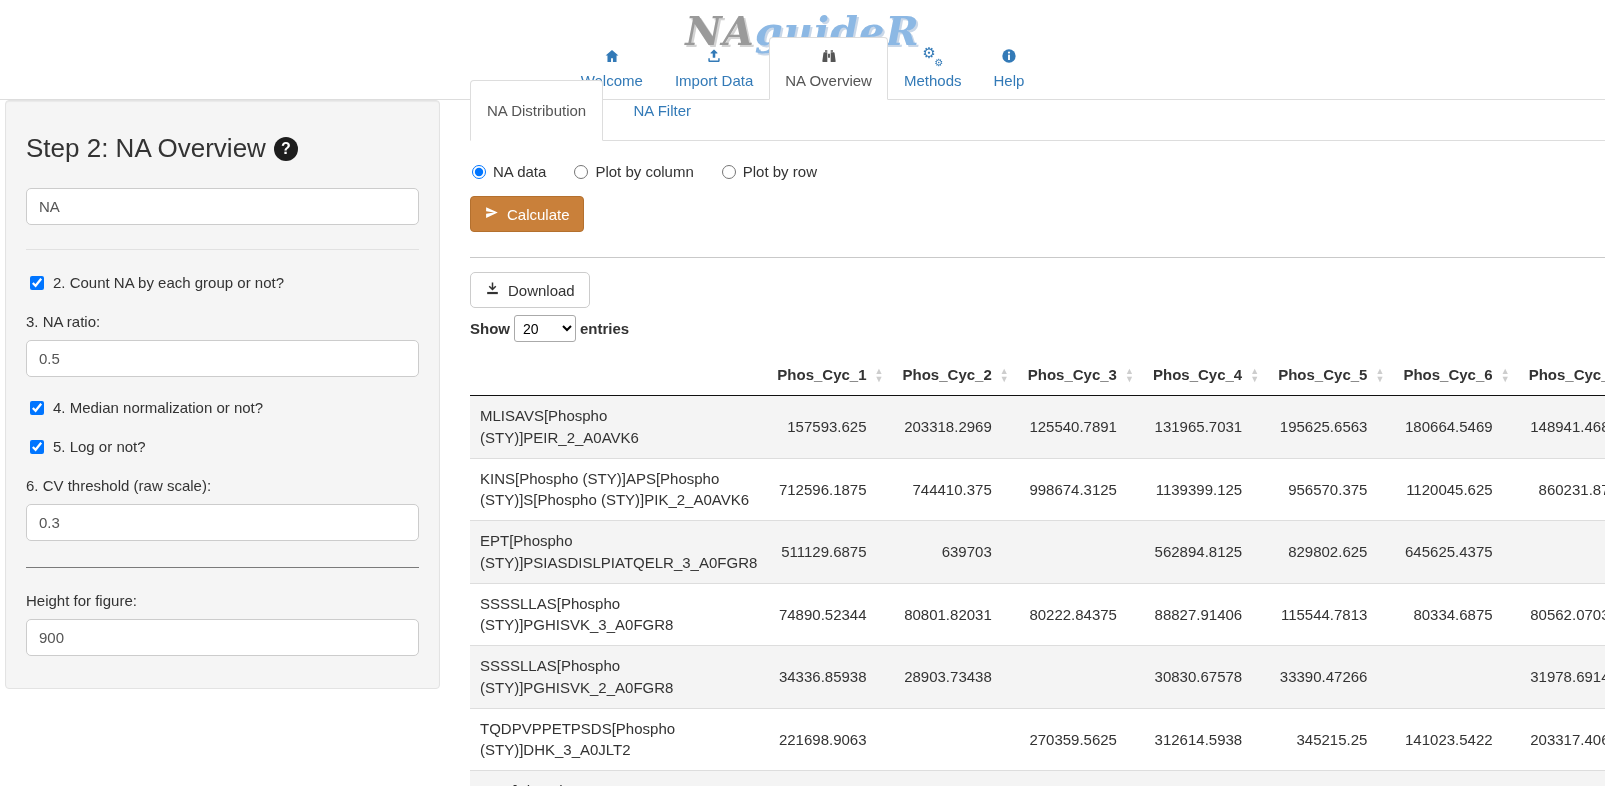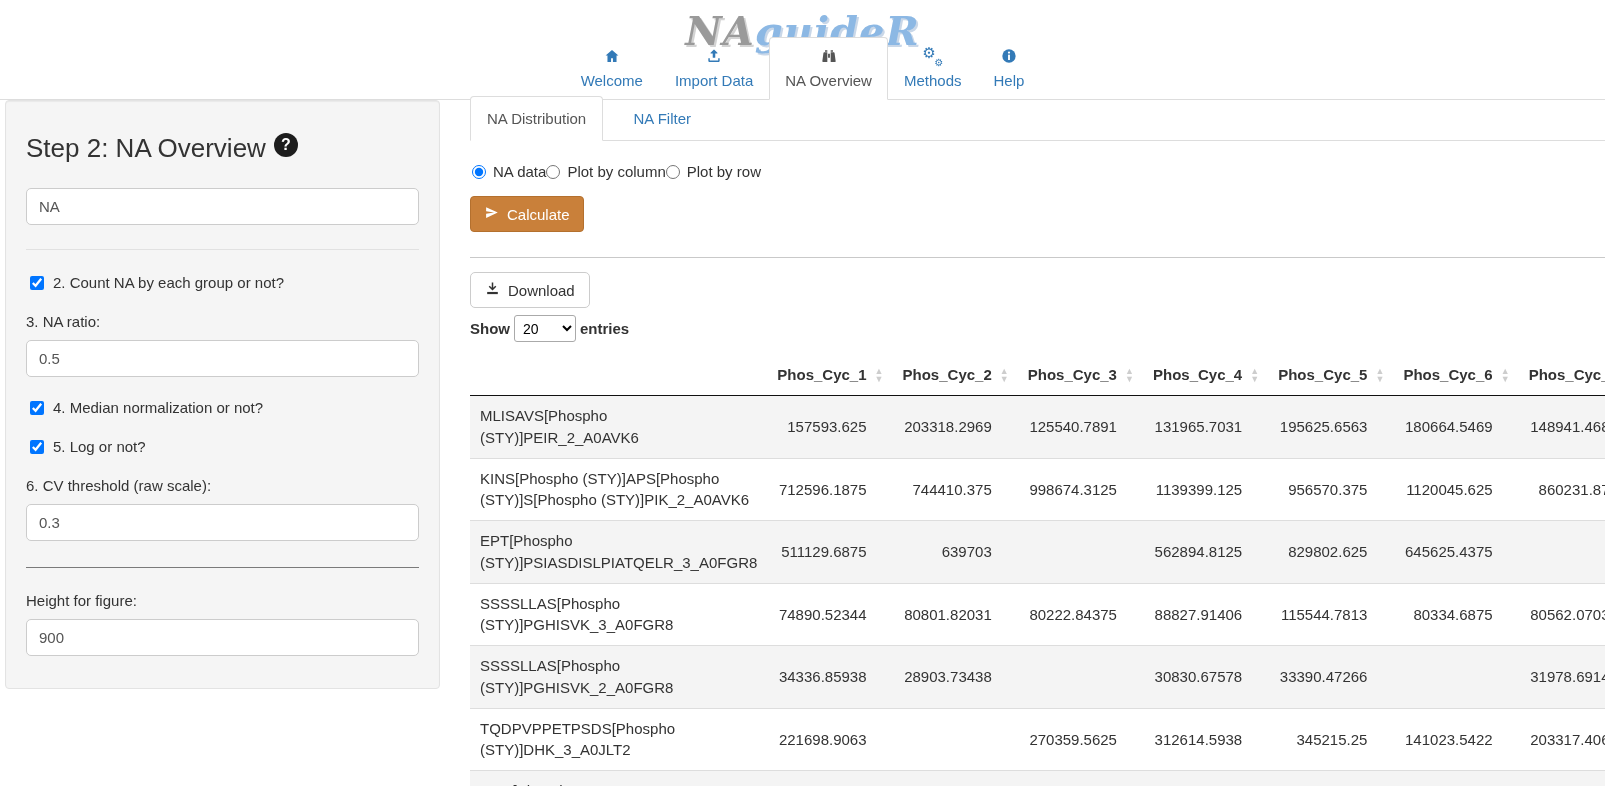--- a/index.html
+++ b/index.html
@@ -46,21 +46,21 @@
   .sidebar {
     width:435px; margin-left:5px; padding:20px;
     background:#f5f5f5; border:1px solid #e3e3e3; border-radius:4px;
     box-shadow:inset 0 1px 1px rgba(0,0,0,.05);
   }
   .main { flex:1; margin-left:30px; min-width:0; }
 
   
   .sidebar h2 {
     font-size:26px; font-weight:500; color:#333;
-    margin:12px 0 24px 0; display:flex; align-items:flex-start;
+    margin:12px 0 24px 0; display:flex; align-items:center;
   }
   .q-icon {
     display:inline-block; width:24px; height:24px; margin-left:8px;
     background:#1d1d1d; color:#fff; border-radius:50%;
     font-size:16px; font-weight:bold; line-height:24px; text-align:center;
     font-family:"Liberation Sans", sans-serif;
   }
   .field-label { display:block; font-weight:400; font-size:15px; margin:0 0 10px 0; color:#333; }
   .text-input {
     display:block; width:100%; height:37px; padding:6px 12px;
@@ -73,28 +73,28 @@
   .checkbox-row {
     display:flex; align-items:center; gap:9px;
     font-size:15px; margin:20px 0 22px 4px; cursor:pointer;
   }
   .checkbox-row input { margin:0; width:14px; height:14px; }
   .fgroup { margin:22px 0; }
 
   
   .subtabs { display:flex; align-items:flex-end; border-bottom:1px solid #ddd; height:41px; }
   .subtab {
-    padding:13px 16px; font-size:15px; color:#337ab7; cursor:pointer;
+    padding:21px 16px; font-size:15px; color:#337ab7; cursor:pointer;
     text-decoration:none; margin-bottom:-1px; min-width:118px; text-align:center;
     border:1px solid transparent; border-radius:4px 4px 0 0; white-space:nowrap;
   }
   .subtab.active { background:#fff; color:#555; border-color:#ddd #ddd transparent #ddd; }
 
   
-  .radio-row { display:flex; align-items:center; margin:22px 5px 0 2px; }
+  .radio-row { display:flex; align-items:center; gap:28px; margin:22px 5px 0 2px; }
   .radio-opt { display:inline-flex; align-items:center; gap:7px; cursor:pointer; font-size:15px; }
   .radio-opt input { margin:0; width:14px; height:14px; }
 
   .calculate-btn {
     margin-top:16px; display:inline-flex; align-items:center; gap:8px;
     background:#c9803a; color:#fff; border:1px solid #b4702e; border-radius:4px;
     padding:8px 13px; font-size:15px; cursor:pointer;
     font-family:"Liberation Sans", sans-serif;
   }
   hr.section-divider { border:0; border-top:1px solid #c9c9c9; margin:25px 0 14px; }

